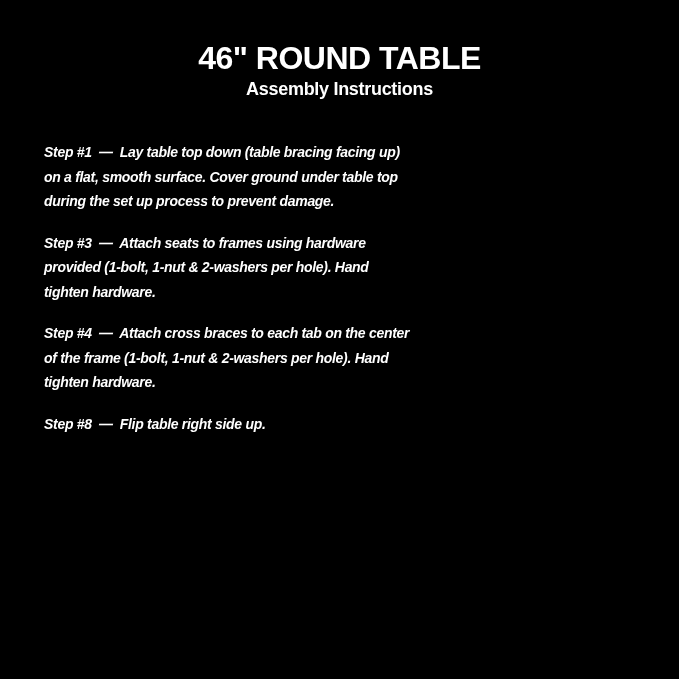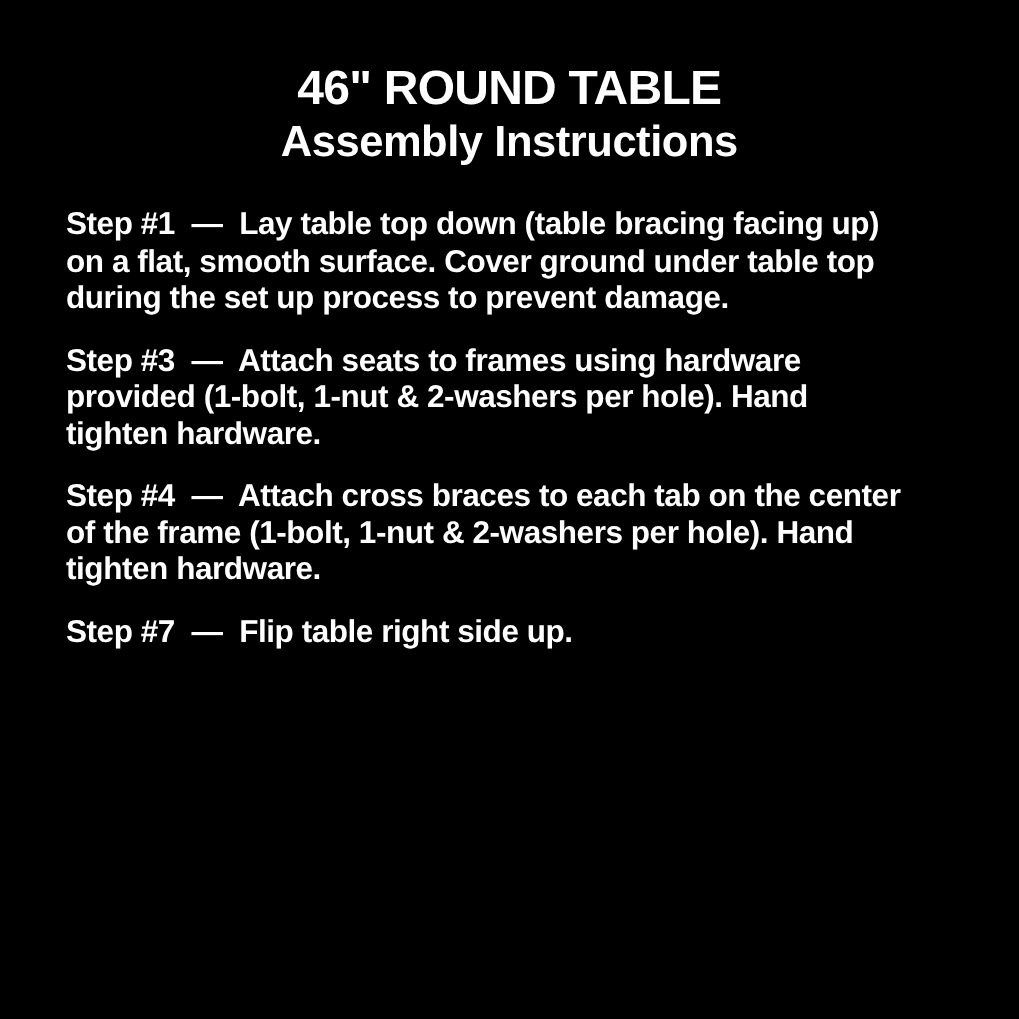--- a/index.html
+++ b/index.html
@@ -24,48 +24,49 @@
   }
   .title {
     margin: 14px 0 2px 0;
     text-align: center;
     font-size: 32px;
     font-weight: bold;
     letter-spacing: -0.5px;
     line-height: 1.15;
   }
   .subtitle {
-    margin: 0 0 26px 0;
+    margin: 0 0 41px 0;
     text-align: center;
-    font-size: 29px;
+    font-size: 18px;
     font-weight: bold;
     letter-spacing: -0.3px;
     line-height: 1.15;
   }
   .step {
     margin: 0 0 17px 0;
-    font-size: 21px;
+    font-size: 14px;
     font-weight: bold;
     line-height: 24.5px;
     letter-spacing: -0.3px;
     white-space: pre; 
+    font-style: italic;
   }
 </style>
 </head>
 <body>
 
 <div class="canvas">
   <div class="poster">
     <h1 class="title">46" ROUND TABLE</h1>
     <h2 class="subtitle">Assembly Instructions</h2>
 
     <p class="step">Step #1  —  Lay table top down (table bracing facing up)
 on a flat, smooth surface. Cover ground under table top
 during the set up process to prevent damage.</p>
     <p class="step">Step #3  —  Attach seats to frames using hardware
 provided (1-bolt, 1-nut &amp; 2-washers per hole). Hand
 tighten hardware.</p>
     <p class="step">Step #4  —  Attach cross braces to each tab on the center
 of the frame (1-bolt, 1-nut &amp; 2-washers per hole). Hand
 tighten hardware.</p>
-    <p class="step">Step #7  —  Flip table right side up.</p>
+    <p class="step">Step #8  —  Flip table right side up.</p>
   </div>
 </div>
 
 </body></html>

